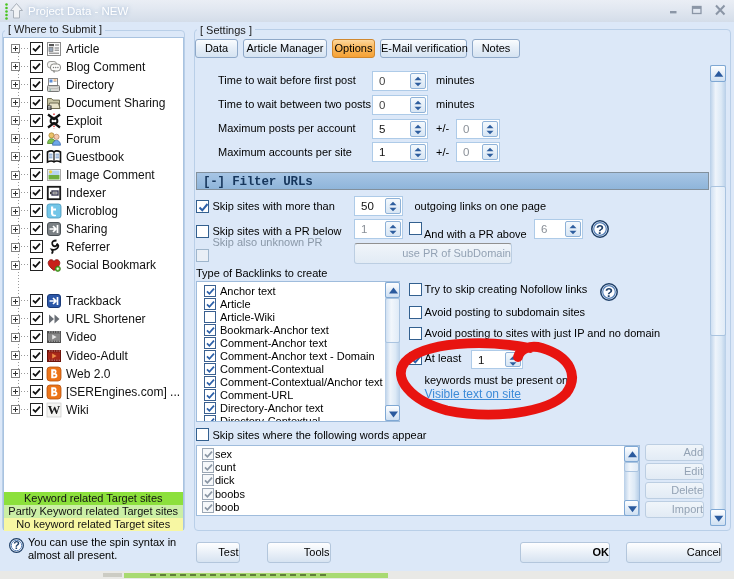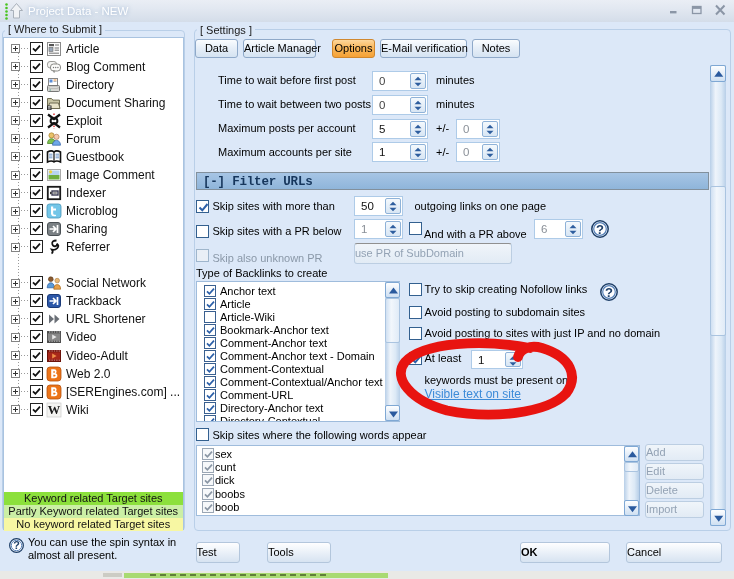--- a/index.html
+++ b/index.html
@@ -73,21 +73,21 @@
 .wrow { position:absolute; left:0; height:13px; width:100%; }
 .wtext { position:absolute; left:18px; top:0.5px; font-size:11px; color:#000; white-space:nowrap; }
 
 
 .sbtn { position:absolute; background:linear-gradient(#fdfeff,#e8f0f9 45%,#cfe0f2); border:1px solid #7fa8d4; border-radius:2px; }
 .strack { position:absolute; background:linear-gradient(90deg,#b8cfe8,#eef4fb 35%,#dce9f6 70%,#b8cfe8); }
 .sthumb { position:absolute; background:linear-gradient(90deg,#d0e0f2,#f2f7fc 40%,#e0ebf7); border:1px solid #aac4e0; border-radius:2px; }
 
 
 .btn { position:absolute; border:1px solid #b3c6dc; border-radius:3px;
-  background:linear-gradient(#fefeff,#ecf2f9 45%,#d7e3f1); font-size:11px; color:#000; text-align:left; }
+  background:linear-gradient(#fefeff,#ecf2f9 45%,#d7e3f1); font-size:11px; color:#000; text-align:right; }
 .btn.dis { background:linear-gradient(#f0f5fa,#e2ebf5); border-color:#bccee2; color:#93a2b4; }
 .help { position:absolute; }
 .link { position:absolute; font-size:12px; color:#3c8bd8; text-decoration:underline; white-space:nowrap; }
 
 #bottomstrip { position:absolute; left:0; top:571px; width:734px; height:8px; background:#e9e9e6; }
 </style></head><body>
 
 <div id="titlebar">
   <svg class="abs" style="left:4px;top:2px" width="22" height="19" viewBox="0 0 22 19">
     <circle cx="2.5" cy="2.5" r="1.3" fill="#4bc421"></circle>
@@ -297,35 +297,34 @@
 <span class="cbt">
         <svg width="9" height="9" viewBox="0 0 9 9">
           <path d="M1 4.4 L3.4 6.8 L8 1.6" stroke="#111" stroke-width="1.8" fill="none"></path>
         </svg>
       </span>
 <span class="ticon"><svg width="16" height="16" viewBox="0 0 16 16">
           <path d="M10.5 1.5 q-5 0 -4.2 3.4 q.8 3 3.4 2.2 q2-.8 1-2.4 q3 1.8 .6 4.4 q-2.4 2.4 -5.4 1.6 q1.8 2.6 -.4 3.8" fill="none" stroke="#111" stroke-width="1.8"></path>
         </svg></span>
 <span class="tlabel">Referrer</span>
 </div>
-<div class="trow" style="top:236.2px">
-<span class="plus"></span>
-      <span class="pdot"></span>
-<span class="cbt">
-        <svg width="9" height="9" viewBox="0 0 9 9">
-          <path d="M1 4.4 L3.4 6.8 L8 1.6" stroke="#111" stroke-width="1.8" fill="none"></path>
-        </svg>
-      </span>
-<span class="ticon"><svg width="16" height="16" viewBox="0 0 16 16">
-          <circle cx="4.8" cy="4.2" r="2.4" fill="#8a5a30" stroke="#5a3a1a" stroke-width=".6"></circle>
-          <path d="M1.2 12.8 c0-3.4 1.6-5 3.6-5 s3.6 1.6 3.6 5 z" fill="#5b9bd8" stroke="#2a5a9a" stroke-width=".7"></path>
-          <circle cx="11.2" cy="5.6" r="2.3" fill="#e8b878" stroke="#a87838" stroke-width=".6"></circle>
-          <path d="M7.8 14.2 c0-3.2 1.5-4.6 3.4-4.6 s3.4 1.4 3.4 4.6 z" fill="#e8a048" stroke="#a86818" stroke-width=".7"></path>
-        </svg></span>
-<span class="tlabel">Social Network</span>
+<div class="trow" style="top:218.2px">
+<span class="plus"></span>
+      <span class="pdot"></span>
+<span class="cbt">
+        <svg width="9" height="9" viewBox="0 0 9 9">
+          <path d="M1 4.4 L3.4 6.8 L8 1.6" stroke="#111" stroke-width="1.8" fill="none"></path>
+        </svg>
+      </span>
+<span class="ticon"><svg width="16" height="16" viewBox="0 0 16 16">
+          <path d="M8 13.5 C3 9.8 1.5 7 2.5 4.5 C3.5 2.2 6.5 2 8 4.3 C9.5 2 12.5 2.2 13.5 4.5 C14.5 7 13 9.8 8 13.5 z" fill="#c8201a" stroke="#7d0f0c" stroke-width=".8"></path>
+          <circle cx="11.8" cy="11.8" r="2.6" fill="#57b32e" stroke="#2d7312" stroke-width=".7"></circle>
+          <path d="M11.8 10.5 v2.6 M10.5 11.8 h2.6" stroke="#fff" stroke-width=".9"></path>
+        </svg></span>
+<span class="tlabel">Social Bookmark</span>
 </div>
 <div class="trow" style="top:254.3px">
 <span class="plus"></span>
       <span class="pdot"></span>
 <span class="cbt">
         <svg width="9" height="9" viewBox="0 0 9 9">
           <path d="M1 4.4 L3.4 6.8 L8 1.6" stroke="#111" stroke-width="1.8" fill="none"></path>
         </svg>
       </span>
 <span class="ticon"><svg width="16" height="16" viewBox="0 0 16 16">
@@ -435,21 +434,21 @@
 <circle cx="9" cy="9" r="6.3" fill="none" stroke="#5580b8" stroke-width="1.2"></circle>
 <text x="9" y="13.6" text-anchor="middle" font-family="Liberation Sans,sans-serif" font-size="13px" font-weight="bold" fill="#1e3f68">?</text>
 </svg>
 <span class="lab" style="left:28px;top:536px">You can use the spin syntax in</span>
 <span class="lab" style="left:28px;top:549px">almost all present.</span>
 
 <div class="gbox" style="left:194px;top:29px;width:536.5px;height:501.5px"></div>
 <span class="glabel" style="left:197px;top:24px">[ Settings ]</span>
 
 <div class="tab" style="left:195px;width:43px">Data</div>
-<div class="tab" style="left:243px;width:73px">Article Manager</div>
+<div class="tab" style="left:243px;width:84px">Article Manager</div>
 <div class="tab" id="tab-options" style="left:332px;width:43px">Options</div>
 <div class="tab" style="left:380px;width:87px">E-Mail verification</div>
 <div class="tab" style="left:472px;width:48px">Notes</div>
 
 <span class="lab" style="left:218px;top:74px">Time to wait before first post</span>
 <span class="lab" style="left:218px;top:98px">Time to wait between two posts</span>
 <span class="lab" style="left:218px;top:122px">Maximum posts per account</span>
 <span class="lab" style="left:218px;top:145.5px">Maximum accounts per site</span>
 <div class="spin" style="left:372px;top:71px;width:56px;height:20px">
 <span class="spinval" style="color:#444">0</span>
@@ -544,21 +543,21 @@
 <path d="M3.5 8.8 L7.0 12.2 L10.5 8.8 z" fill="#2e5e9e"></path>
 </svg></span>
   </div>
 <svg class="help" style="left:591px;top:220px" width="18" height="18" viewBox="0 0 18 18">
 <circle cx="9" cy="9" r="8.2" fill="#fdfdff" stroke="#1e3f68" stroke-width="1.5"></circle>
 <circle cx="9" cy="9" r="6.3" fill="none" stroke="#5580b8" stroke-width="1.2"></circle>
 <text x="9" y="13.6" text-anchor="middle" font-family="Liberation Sans,sans-serif" font-size="13px" font-weight="bold" fill="#1e3f68">?</text>
 </svg>
 
 <span class="cb dis" style="left:196px;top:249px"></span>
-<span class="lab gray" style="left:212.5px;top:252px">Skip also unknown PR</span>
+<span class="lab gray" style="left:212.5px;top:236px">Skip also unknown PR</span>
 <div class="btn dis" style="left:354px;top:242.5px;width:158px;height:21px;line-height:19px;border-top-color:#909090">use PR of SubDomain</div>
 
 <span class="lab" style="left:196px;top:267px">Type of Backlinks to create</span>
 
 <div class="listbox" style="left:196px;top:281px;width:204px;height:141px">
 <div class="blrow" style="top:2.5px">
       <span class="cbb">
         <svg width="9" height="9" viewBox="0 0 9 9">
           <path d="M1 4.4 L3.4 6.8 L8 1.6" stroke="#2b5fa8" stroke-width="1.7" fill="none"></path>
         </svg>

